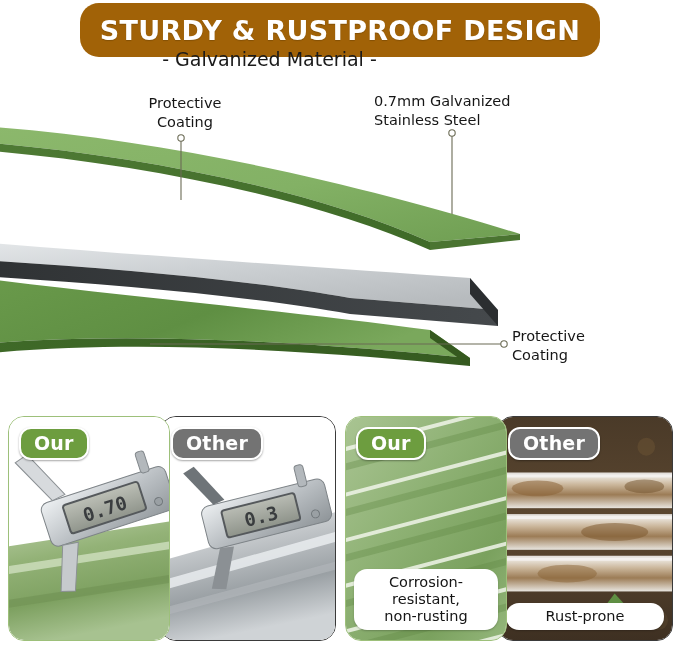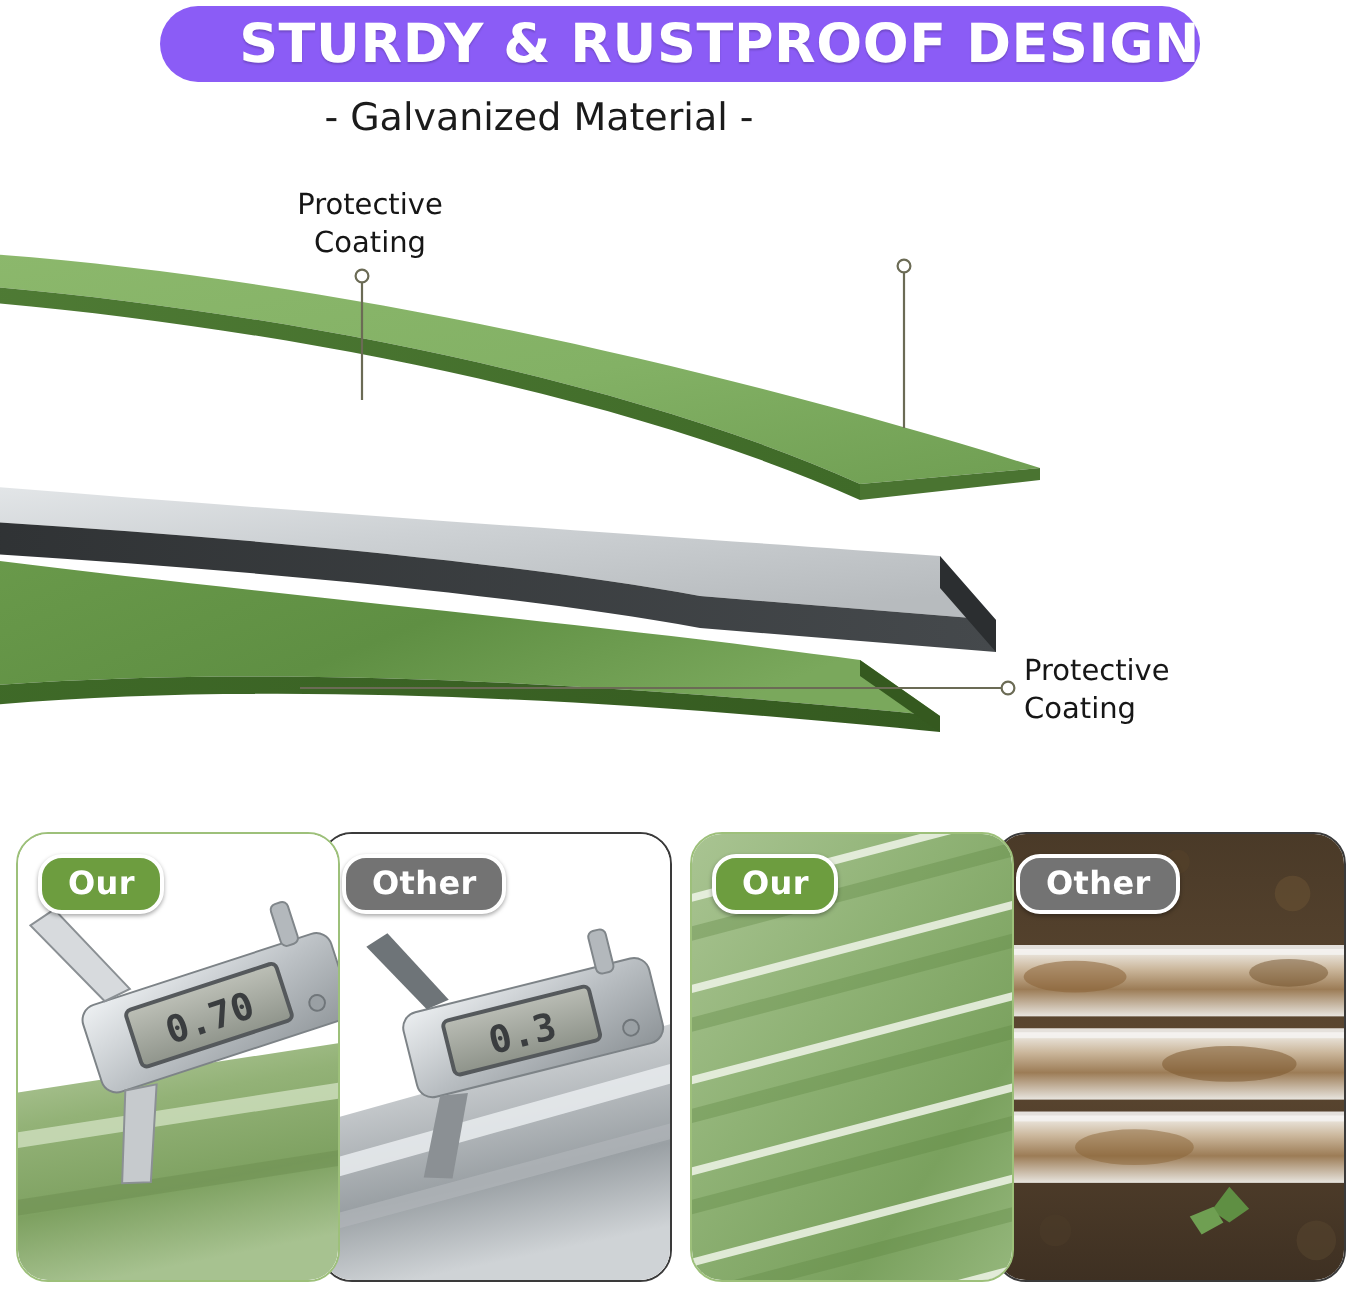--- a/index.html
+++ b/index.html
@@ -4,23 +4,23 @@
 <style>
   * { margin:0; padding:0; box-sizing:border-box; }
   body {
     width:679px; height:645px; background:#ffffff; overflow:hidden;
     font-family:"Liberation Sans", sans-serif; position:relative;
   }
 
   
   .header-wrap { position:absolute; left:0; top:0; width:679px; height:44px; }
   .header-banner {
-    position:absolute; left:80px; top:3px; width:520px; height:38px;
-    background:#8b5cf6; border-radius:19px;
-    display:flex; align-items:center; justify-content:flex-end;
+    position:absolute; left:80px; top:3px; width:520px; height:54px;
+    background:#a16207; border-radius:19px;
+    display:flex; align-items:center; justify-content:center;
   }
   .header-title {
     color:#ffffff; font-size:27px; font-weight:bold; letter-spacing:.3px;
     font-family:"DejaVu Sans", sans-serif;
     text-shadow:0 1px 1px rgba(0,0,0,.18);
     white-space:nowrap;
   }
   .header-sub {
     position:absolute; left:0; top:48px; width:539px; text-align:center;
     font-size:19px; color:#1b1b1b; font-family:"DejaVu Sans", sans-serif;
@@ -48,21 +48,21 @@
   .card-our   { left:0px;   border:1.6px solid #9dc07a; border-radius:16px; background:#fff; z-index:2; }
   .card-other { left:152px; border:1.6px solid #3a3a3a; border-radius:16px; background:#fff; z-index:1;
                 width:176px; }
 
   .card-media { position:absolute; inset:0; border-radius:14px; overflow:hidden; }
 
   
   .badge {
     position:absolute; left:10px; top:10px; z-index:6;
     padding:3px 13px 4px; border-radius:12px;
-    font-size:16px; font-weight:bold; color:#fff;
+    font-size:19px; font-weight:bold; color:#fff;
     font-family:"DejaVu Sans", sans-serif; letter-spacing:.2px;
     border:2px solid #ffffff;
     box-shadow:0 1px 2px rgba(0,0,0,.35);
   }
   .badge-our   { background:#6d9d3f; }
   .badge-other { background:#737373; }
 
   
   .caption {
     position:absolute; left:8px; right:8px; bottom:10px; z-index:6;
@@ -154,20 +154,22 @@
     </g>
 
     <g>
       <line x1="150" y1="262" x2="501" y2="262" stroke="#6b6b55" stroke-width="1.1"></line>
       <circle cx="504" cy="262" r="3.2" fill="#ffffff" stroke="#6b6b55" stroke-width="1.1"></circle>
     </g>
   </svg>
 
   <div class="callout c-top-left">Protective
 Coating</div>
+  <div class="callout c-top-right">0.7mm Galvanized
+Stainless Steel</div>
   <div class="callout c-bot-right">Protective
 Coating</div>
 </div>
 
 <div class="compare-row">
 
   <div class="group group-left">
 
     <div class="card card-other">
       <div class="card-media">
@@ -289,20 +291,21 @@
             <circle cx="150" cy="30" r="9" fill="#6b5334" opacity=".5"></circle>
             <circle cx="92" cy="14" r="6" fill="#55412a" opacity=".6"></circle>
             <path d="M 118 178 l -9 12 l 9 6 l 10 -7 z" fill="#5f8f43"></path>
             <path d="M 110 188 l -12 5 l 6 9 l 11 -6 z" fill="#6f9f52"></path>
             <circle cx="30" cy="200" r="8" fill="#4a3a28" opacity=".7"></circle>
             <circle cx="162" cy="205" r="10" fill="#52412c" opacity=".7"></circle>
           </svg>
         </div>
       </div>
       <div class="badge badge-other">Other</div>
+      <div class="caption">Rust-prone</div>
     </div>
 
     <div class="card card-our">
       <div class="card-media">
         <div class="art">
           <svg viewBox="0 0 162 225" preserveAspectRatio="none">
             <defs>
               <linearGradient id="greenPanel" x1="0" y1="0" x2="1" y2="1">
                 <stop offset="0%" stop-color="#a9c492"></stop>
                 <stop offset="40%" stop-color="#8fb275"></stop>
@@ -323,15 +326,17 @@
               <line x1="-30" y1="58" x2="200" y2="-2"></line>
               <line x1="-30" y1="104" x2="200" y2="44"></line>
               <line x1="-30" y1="150" x2="200" y2="90"></line>
               <line x1="-30" y1="196" x2="200" y2="136"></line>
               <line x1="-30" y1="242" x2="200" y2="182"></line>
             </g>
           </svg>
         </div>
       </div>
       <div class="badge badge-our">Our</div>
+      <div class="caption">Corrosion-resistant,
+non-rusting</div>
     </div>
   </div>
 </div>
 
 </body></html>

